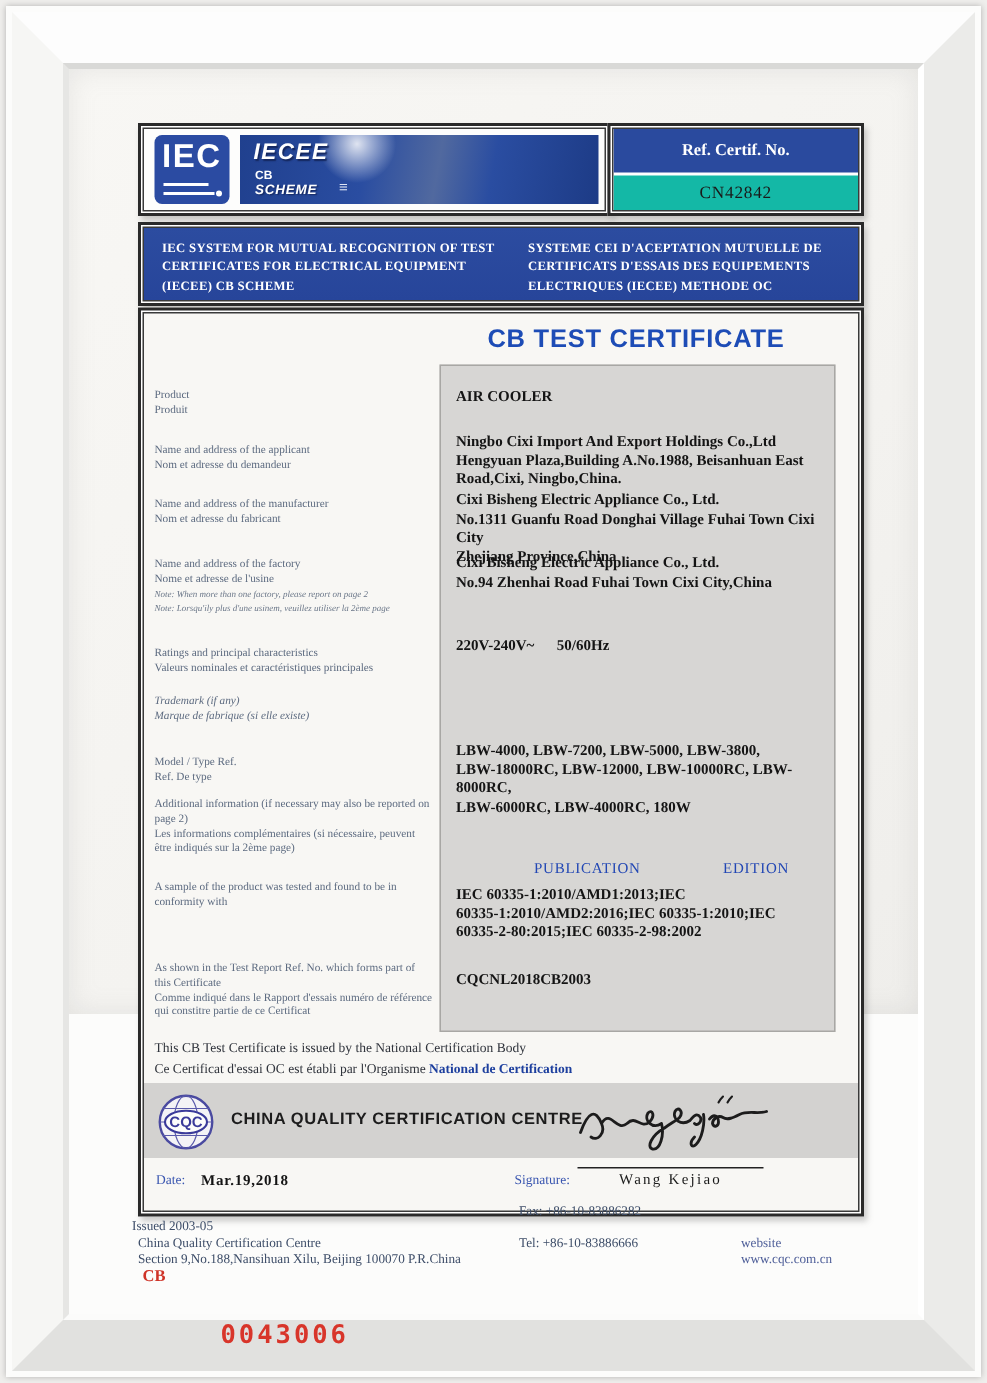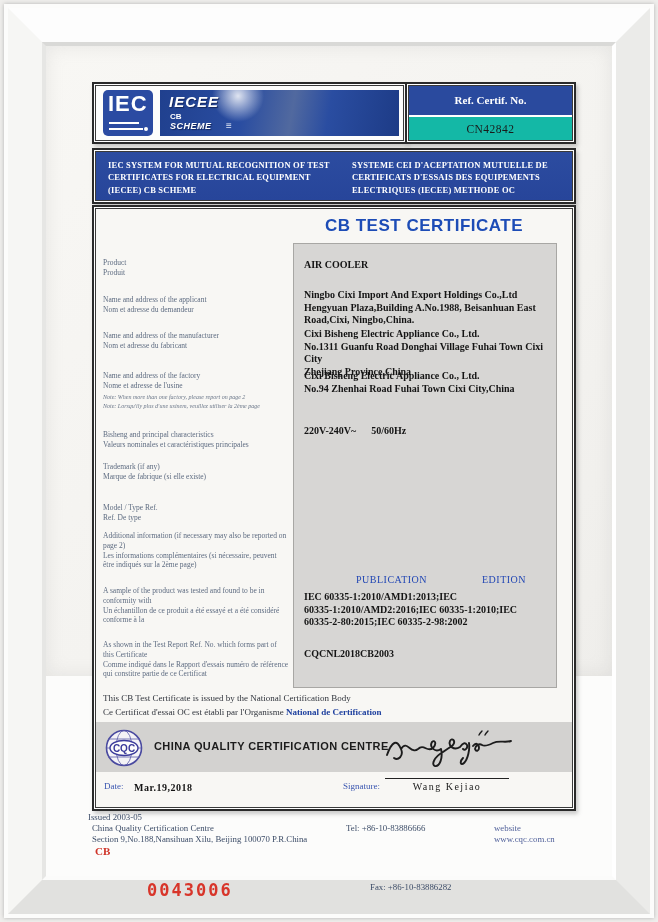--- a/index.html
+++ b/index.html
@@ -134,20 +134,23 @@
           <div class="gv" style="top:15px;">AIR COOLER</div>
           <div class="gv" style="top:45px;">Ningbo Cixi Import And Export Holdings Co.,Ltd
 Hengyuan Plaza,Building A.No.1988, Beisanhuan East
 Road,Cixi, Ningbo,China.</div>
           <div class="gv" style="top:84px;">Cixi Bisheng Electric Appliance Co., Ltd.
 No.1311 Guanfu Road Donghai Village Fuhai Town Cixi City
 Zhejiang Province,China</div>
           <div class="gv" style="top:126px;">Cixi Bisheng Electric Appliance Co., Ltd.
 No.94 Zhenhai Road Fuhai Town Cixi City,China</div>
           <div class="gv" style="top:181px;">220V-240V~      50/60Hz</div>
+          <div class="gv" style="top:251px;">LBW-4000, LBW-7200, LBW-5000, LBW-3800,
+LBW-18000RC, LBW-12000, LBW-10000RC, LBW-8000RC,
+LBW-6000RC, LBW-4000RC, 180W</div>
           <div class="pubhead" style="left:62px;top:330px;">PUBLICATION</div>
           <div class="pubhead" style="left:188px;top:330px;">EDITION</div>
           <div class="gv" style="top:347px;">IEC 60335-1:2010/AMD1:2013;IEC
 60335-1:2010/AMD2:2016;IEC 60335-1:2010;IEC
 60335-2-80:2015;IEC 60335-2-98:2002</div>
           <div class="gv" style="top:404px;">CQCNL2018CB2003</div>
         </div>
 
         <div class="flabel" style="top:49px;">
           <span>Product</span><br><span>Produit</span>
@@ -158,33 +161,33 @@
         <div class="flabel" style="top:122px;">
           <span>Name and address of the manufacturer</span><br><span>Nom et adresse du fabricant</span>
         </div>
         <div class="flabel" style="top:162px;">
           <span>Name and address of the factory</span><br><span>Nome et adresse de l'usine</span>
         </div>
         <div class="fnote" style="top:184px;">
           <span>Note: When more than one factory, please report on page 2</span><br><span>Note: Lorsqu'ily plus d'une usinem, veuillez utiliser la 2ème page</span>
         </div>
         <div class="flabel" style="top:221px;">
-          <span>Bisheng and principal characteristics</span><br><span>Valeurs nominales et caractéristiques principales</span>
-        </div>
-        <div class="flabel" style="top:253px;">
+          <span>Ratings and principal characteristics</span><br><span>Valeurs nominales et caractéristiques principales</span>
+        </div>
+        <div class="flabel" style="top:253px;font-style:italic;">
           <span>Trademark (if any)</span><br><span>Marque de fabrique (si elle existe)</span>
         </div>
         <div class="flabel" style="top:294px;">
           <span>Model / Type Ref.</span><br><span>Ref. De type</span>
         </div>
         <div class="flabel" style="top:322px;">
           <span>Additional information (if necessary may also be reported on page 2)</span><br><span>Les informations complémentaires (si nécessaire, peuvent être indiqués sur la 2ème page)</span>
         </div>
         <div class="flabel" style="top:377px;">
-          <span>A sample of the product was tested and found to be in conformity with</span><br><span>Un échantillon de ce produit a été essayé et a été considéré conforme à la</span>
+          <span>A sample of the product was tested and found to be in conformity with</span><br>
         </div>
         <div class="flabel" style="top:431px;">
           <span>As shown in the Test Report Ref. No. which forms part of this Certificate</span><br><span>Comme indiqué dans le Rapport d'essais numéro de référence qui constitre partie de ce Certificat</span>
         </div>
 
         <div class="issuedby" style="top:483px;">
           <span>This CB Test Certificate is issued by the National Certification Body</span><br>
           <span>Ce Certificat d'essai OC est établi par l'Organisme </span><b>National de Certification</b>
         </div>
 
@@ -215,20 +218,20 @@
         <div class="lbl-blue" style="left:247px;top:572px;">Signature:</div>
         <div class="sig-line"></div>
         <div class="signer">Wang  Kejiao</div>
       </div>
     </div>
 
     <div class="ft" style="left:42px;top:766px;">Issued 2003-05</div>
     <div class="ft" style="left:46px;top:777px;">China Quality Certification Centre</div>
     <div class="ft" style="left:46px;top:788px;">Section 9,No.188,Nansihuan Xilu, Beijing 100070 P.R.China</div>
     <div class="ft" style="left:300px;top:777px;">Tel: +86-10-83886666</div>
-    <div class="ft" style="left:300px;top:836px;margin-left:24px;">Fax: +86-10-83886282</div>
+    <div class="ft" style="left:300px;top:756px;">Fax: +86-10-83886282</div>
     <div class="ft ft-web" style="left:448px;top:777px;">website</div>
     <div class="ft ft-web" style="left:448px;top:788px;">www.cqc.com.cn</div>
 
     <div class="serial-prefix">CB</div>
     <div class="serial-num">0043006</div>
   </div>
 </div>
 
 </body></html>

